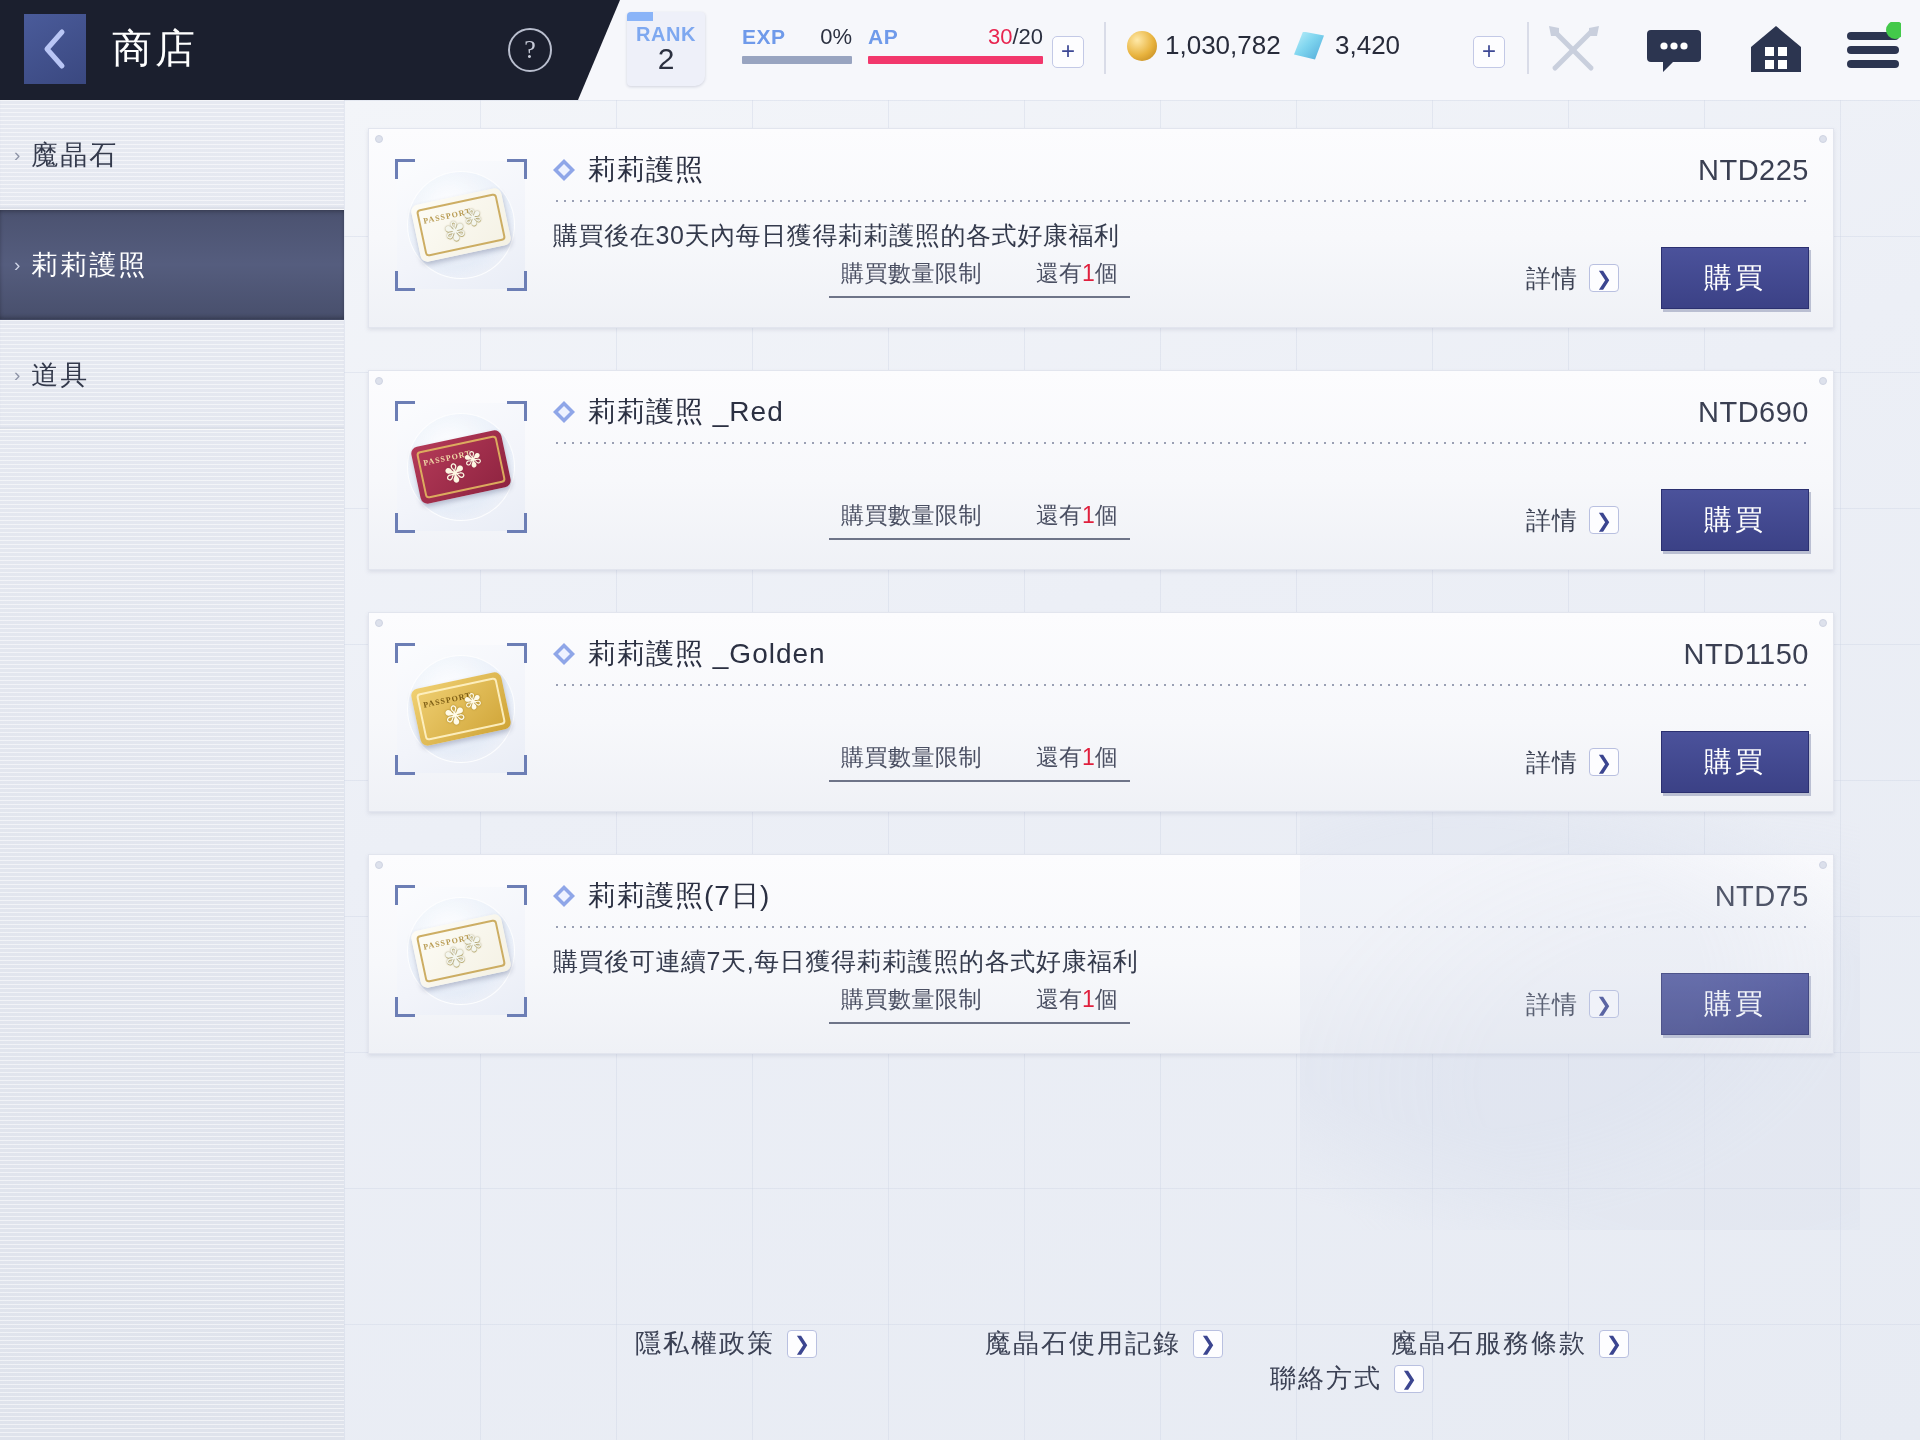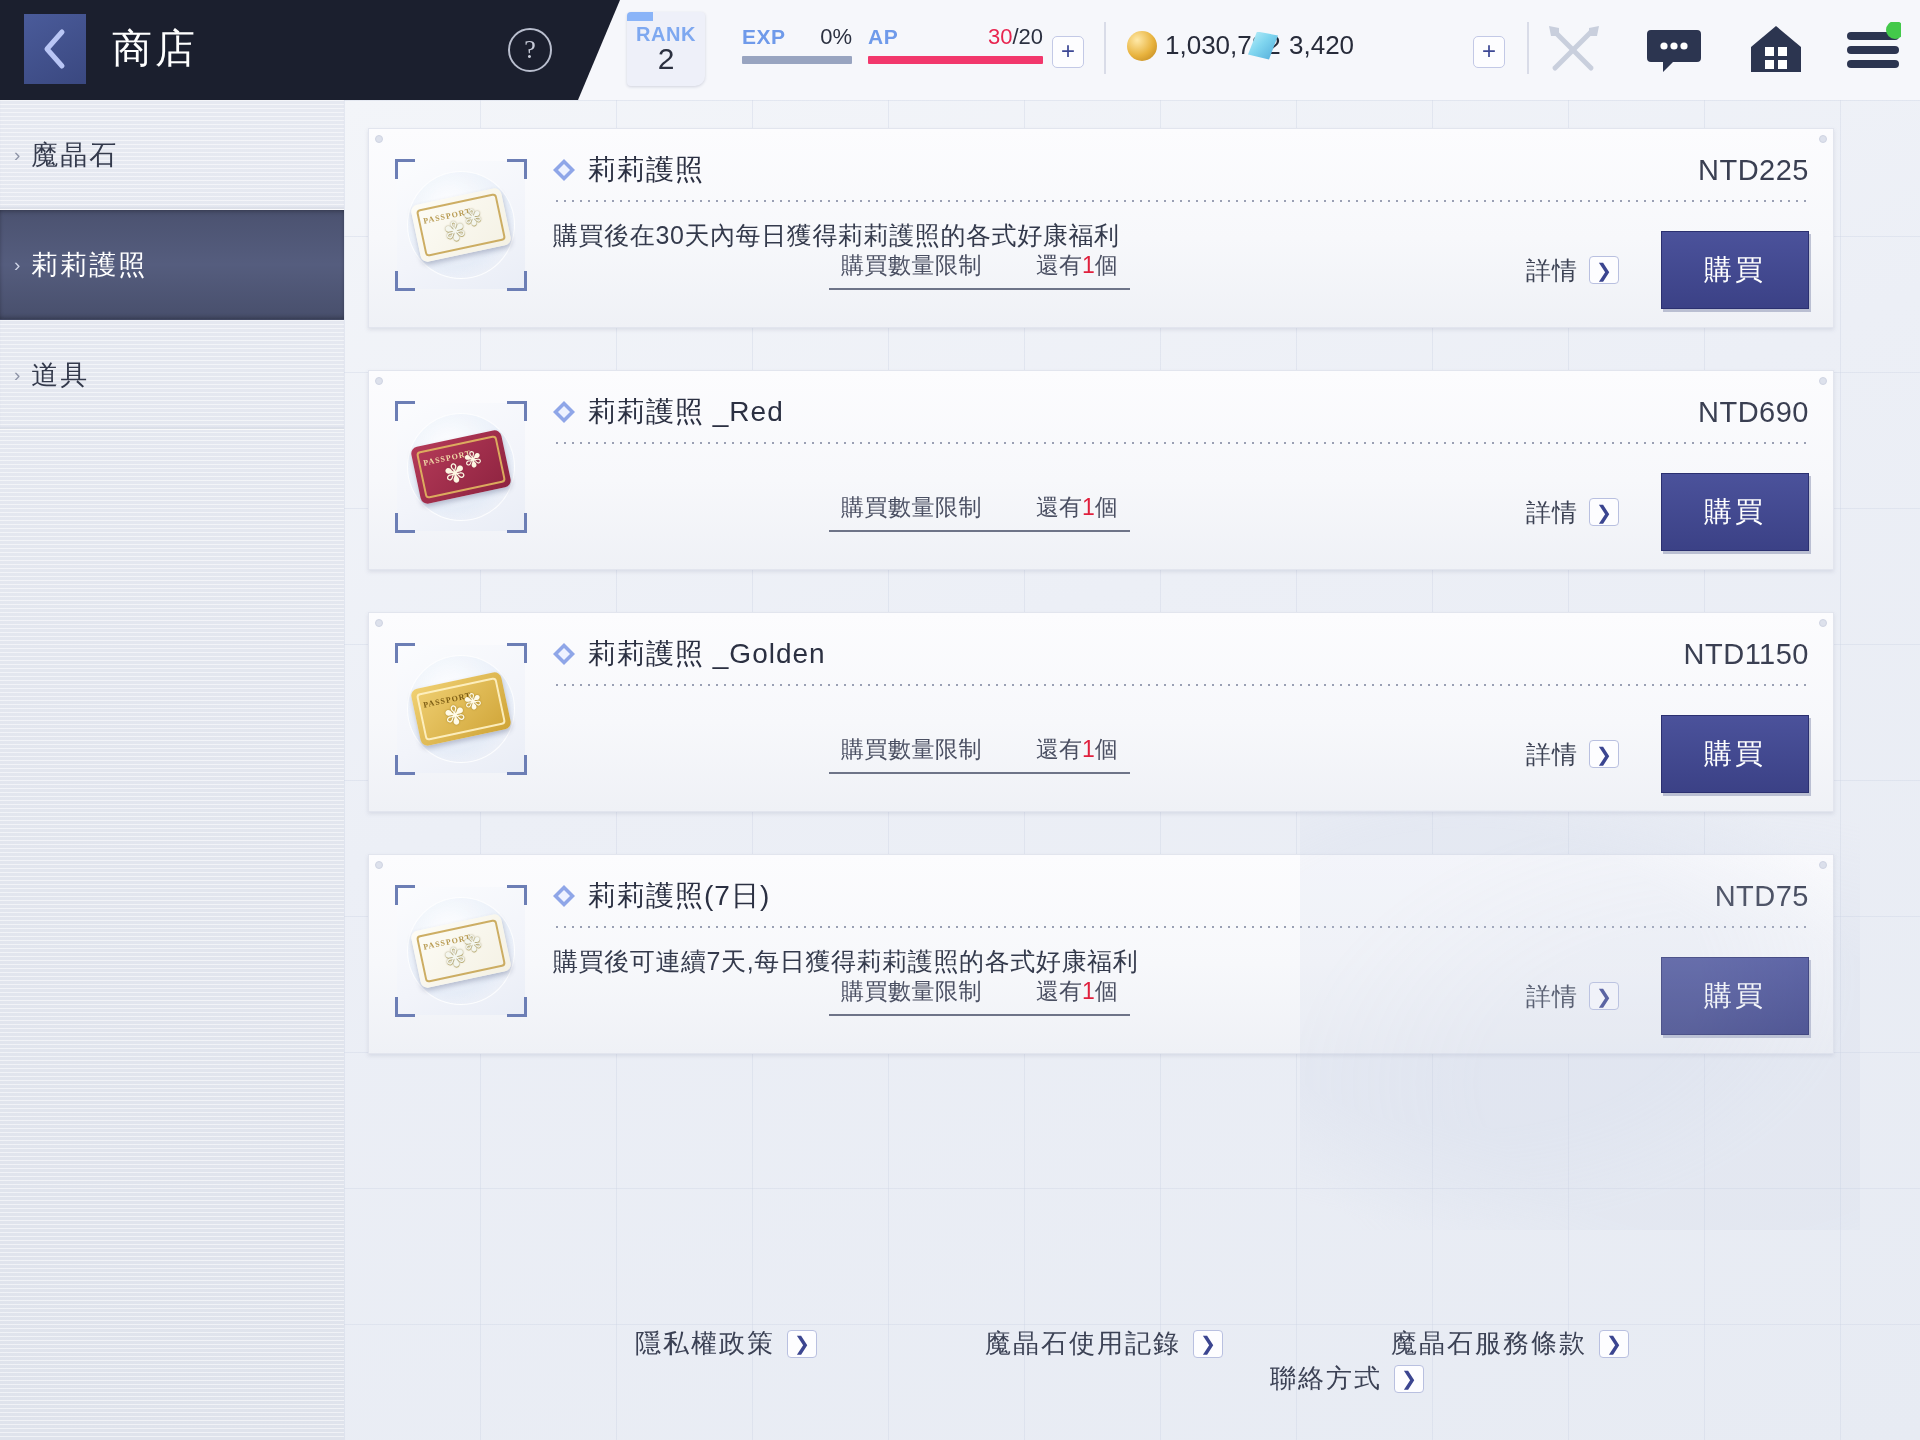--- a/index.html
+++ b/index.html
@@ -244,21 +244,21 @@
   .spacer { flex: 1; }
 
   .detail-link { display:flex; align-items:center; gap:11px; cursor:pointer; margin-right: 42px; }
   .detail-link .txt { font-size: 25px; color: #3c4254; letter-spacing: 1px; }
   .arrow-btn {
     width: 30px; height: 28px; border: 1.5px solid #b9c0e0; border-radius: 4px;
     background: #fdfdff; color: #3b4590; font-size: 19px; font-weight: bold;
     display:flex; align-items:center; justify-content:center;
   }
   .buy-btn {
-    width: 148px; height: 78px;
+    width: 148px; height: 62px;
     background: linear-gradient(180deg,#4b529b 0%, #3b4186 100%);
     border: 1.5px solid #2b3070;
     box-shadow: 2px 3px 0 rgba(120,128,165,.45);
     color: #fff; font-size: 28px; letter-spacing: 3px;
     display:flex; align-items:center; justify-content:center; cursor:pointer;
   }
 
   
   .footer { position: absolute; left: 0; right: 0; bottom: 44px; }
   .f-row { display: flex; justify-content: center; align-items: center; }
@@ -309,21 +309,21 @@
     </div>
 
     <div class="plus-btn" style="left:1052px; top:36px;">+</div>
     <div class="divider-v" style="left:1104px;"></div>
 
     <div class="currency" style="left:1127px;gap:8px;">
       <div class="coin-ic"></div>
       <div class="amount">1,030,782</div>
     </div>
 
-    <div class="currency" style="left:1248px;align-items:center;">
+    <div class="currency" style="left:1294px;align-items:center;">
       <div class="gem-ic"></div>
       <div class="amount">3,420</div>
     </div>
 
     <div class="plus-btn" style="left:1473px; top:36px;">+</div>
     <div class="divider-v" style="left:1527px;"></div>
 
     <div class="hicon static" style="left:1545px; top:22px;">
       <svg width="58" height="56" viewBox="0 0 58 56">
         <g stroke="#c9cfdd" stroke-width="5" stroke-linecap="round" fill="none">

